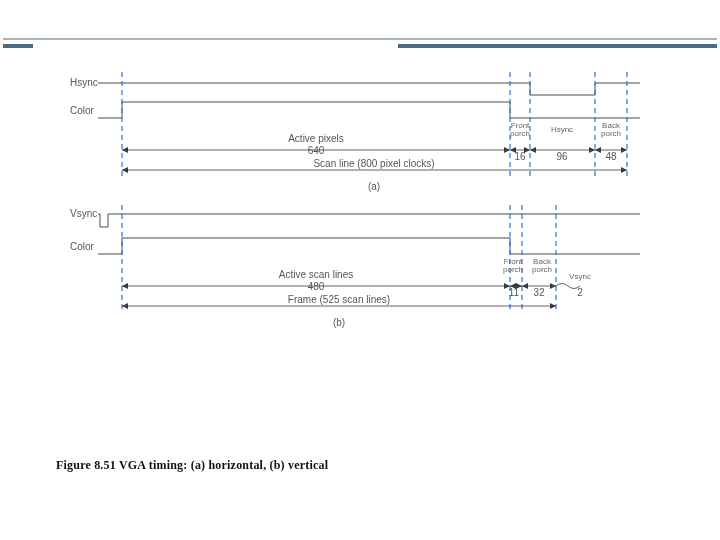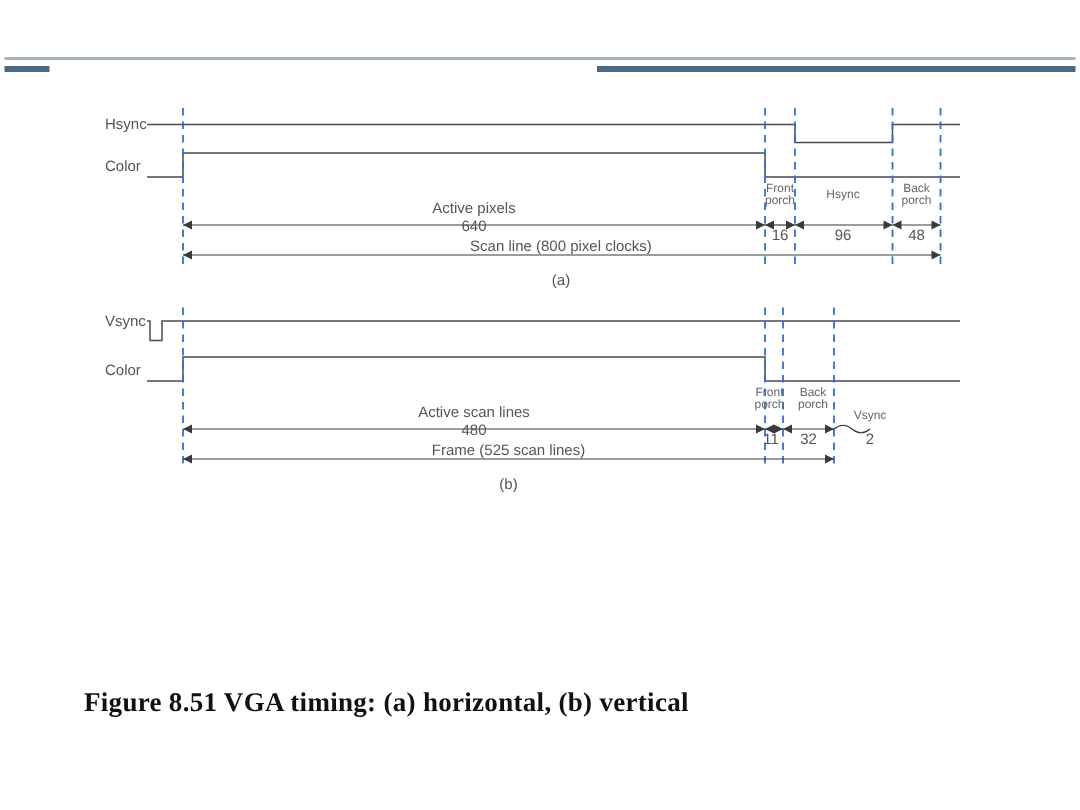--- a/index.html
+++ b/index.html
@@ -1,19 +1,19 @@
 <!DOCTYPE html>
 <html><head>
 <meta charset="utf-8">
 <style>
   html, body { margin: 0; padding: 0; width: 720px; height: 540px; background: #fff; font-family: Georgia, 'Times New Roman', serif; }
   .slide { position: relative; width: 720px; height: 540px; }
   .rule-top { position: absolute; left: 3px; top: 38px; width: 714px; height: 2px; background: #a8b4bc; }
   .rule-accent { position: absolute; top: 44px; height: 4px; background: #4e6a82; }
-  .caption { position: absolute; left: 56px; top: 458px; font-size: 18px; color: #111; font-weight: bold; letter-spacing: .2px; }
+  .caption { position: absolute; left: 56px; top: 458px; font-size: 12px; color: #111; font-weight: bold; letter-spacing: .2px; }
   svg { position: absolute; left: 0; top: 0; }
   .sig { stroke: #4c4c4c; stroke-width: 1; fill: none; }
   .dash { stroke: #2f6fe0; stroke-width: 1.2; stroke-dasharray: 5 4; fill: none; }
   .thin { stroke: #3a3a3a; stroke-width: 0.8; fill: none; }
   .lbl  { font: 10px Arial, Helvetica, sans-serif; fill: #555; }
   .lblc { font: 10px Arial, Helvetica, sans-serif; fill: #555; text-anchor: middle; }
   .small{ font: 8px Arial, Helvetica, sans-serif; fill: #666; text-anchor: middle; }
   .head { fill: #3a3a3a; }
 </style>
 </head>

